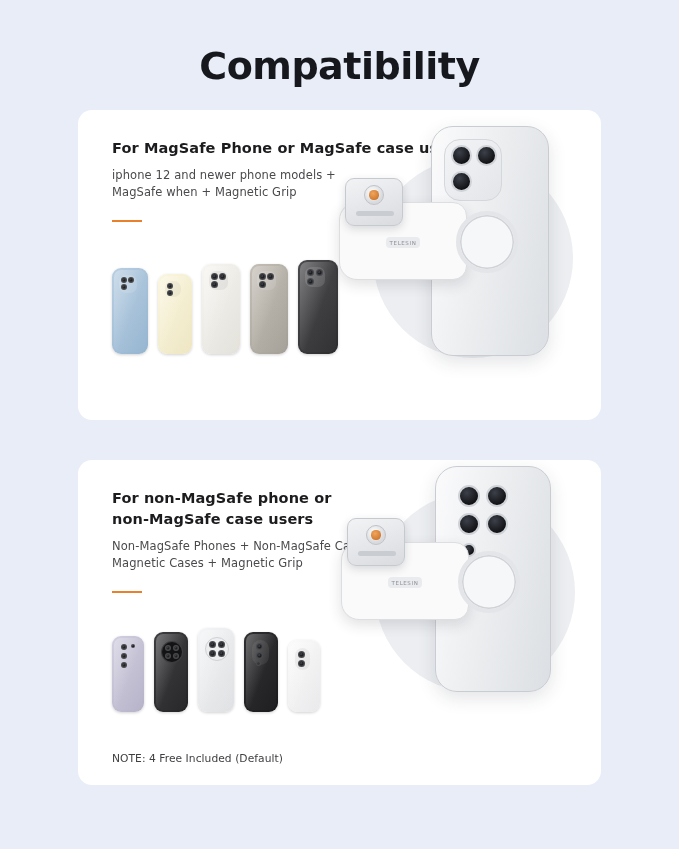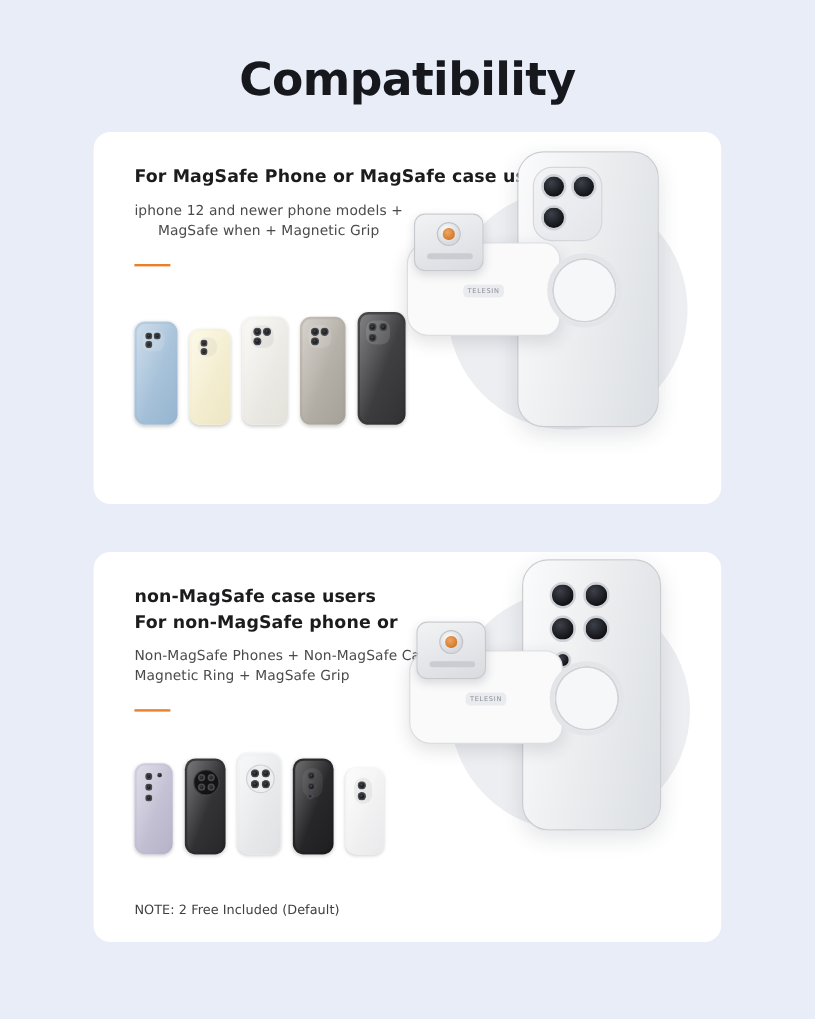--- a/index.html
+++ b/index.html
@@ -46,21 +46,21 @@
     letter-spacing: 0.1px;
   }
   .subtext {
     position: absolute;
     left: 34px;
     font-size: 11.5px;
     color: #4a4a4d;
     line-height: 1.5;
     letter-spacing: 0.1px;
   }
-  .card.first .subtext { top: 57px; text-align: center; }
+  .card.first .subtext { top: 57px; }
   .card.second .subtext { top: 78px; }
 
   .rule {
     position: absolute;
     left: 34px;
     width: 30px; height: 2px;
     background: #e8802c;
   }
   .card.first .rule { top: 110px; }
   .card.second .rule { top: 131px; }
@@ -306,27 +306,27 @@
       </div>
     </div>
 
   </div>
 </div>
 
 <div class="card second">
   <div class="card-inner">
 
     <div class="heading">
+      <div>For non-MagSafe phone or</div>
       <div>non-MagSafe case users</div>
-      <div>For non-MagSafe phone or</div>
     </div>
 
     <div class="subtext">
       <div>Non-MagSafe Phones + Non-MagSafe Cases +</div>
-      <div>Magnetic Ring + MagSafe Grip</div>
+      <div>Magnetic Cases + Magnetic Grip</div>
     </div>
 
     <div class="rule"></div>
 
     <div class="phone-row">
 
       <div class="phone" style="width:32px;height:76px;background:linear-gradient(120deg,#d2cfe0,#b5b2c8);">
         <div class="screen-sheen"></div>
         <div class="lens" style="left:9px;top:8px;width:6px;height:6px;">
             <div class="gl"></div>
@@ -419,15 +419,15 @@
       </div>
 
       <div class="clamp" style="left:16px;top:58px;width:58px;height:48px;">
         <div class="clamp-dial" style="left:18px;top:6px;width:20px;height:20px;">
             <div class="core"></div>
           </div>
         <div class="clamp-slot" style="left:10px;top:32px;width:38px;height:5px;"></div>
       </div>
     </div>
 
-    <div class="note note-2">NOTE: 2 Free Included (Default)</div>
+    <div class="note note-2">NOTE: 4 Free Included (Default)</div>
   </div>
 </div>
 
 </body></html>

